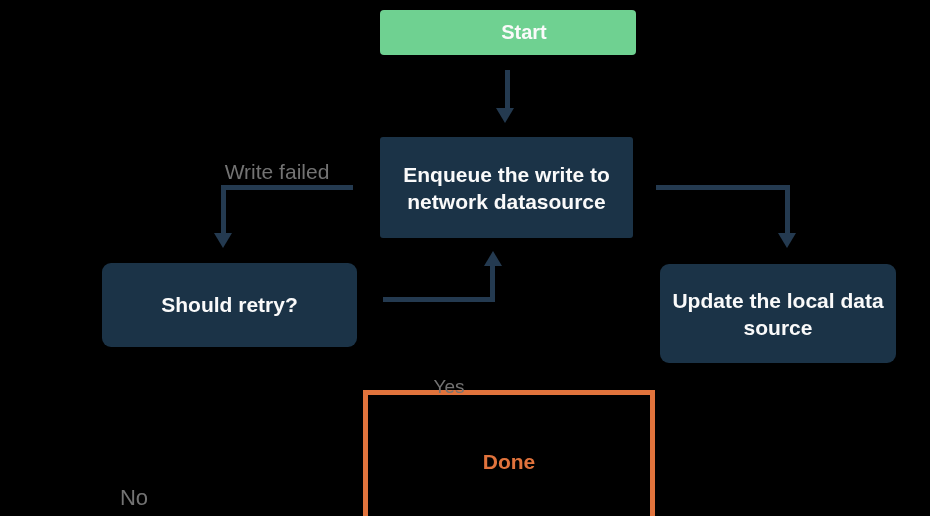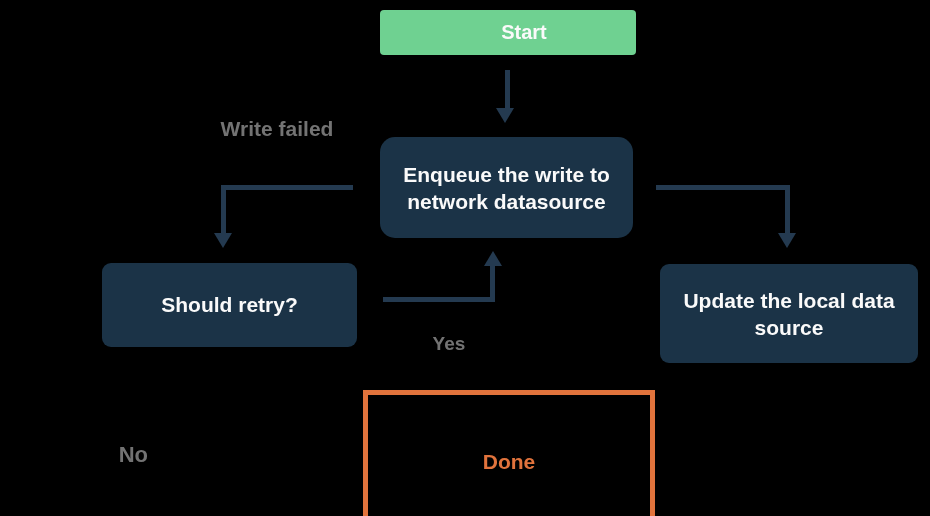--- a/index.html
+++ b/index.html
@@ -31,50 +31,50 @@
   .node-start{
     left:380px;top:10px;width:256px;height:45px;
     background:var(--node-green);
     border-radius:4px;
     font-size:20px;
     padding-left:32px;
   }
   .node-enqueue{
     left:380px;top:137px;width:253px;height:101px;
     background:var(--node-navy);
-    border-radius:15px;
+    border-radius:3px;
     font-size:21px;line-height:27px;
   }
   .node-enqueue .inner{width:232px;}
   .node-should-retry{
     left:102px;top:263px;width:255px;height:84px;
     background:var(--node-navy);
     border-radius:9px;
     font-size:21px;
   }
   .node-update{
-    left:660px;top:264px;width:258px;height:99px;
+    left:660px;top:264px;width:236px;height:99px;
     background:var(--node-navy);
     border-radius:9px;
     font-size:21px;line-height:27px;
   }
   .node-update .inner{width:232px;}
   .node-done{
     left:363px;top:390px;width:292px;height:144px;
     background:transparent;
     border:5px solid var(--accent-orange);
     color:var(--accent-orange);
     font-size:21px;
   }
   .edge-label{
     position:absolute;
     color:var(--label-gray);
-    font-weight:bold;
+    font-weight:normal;
     text-align:center;
-    font-size:21px;line-height:28px;
+    font-size:21px;line-height:28px;margin-top:43px;
   }
   .label-write-failed{left:217px;top:115px;width:120px;}
   .label-write-succeeded{left:690px;top:115px;width:132px;}
   .label-yes{left:421px;top:330px;width:56px;font-size:19px;}
   .label-no{left:104px;top:441px;width:44px;text-align:right;font-size:22px;}
   .line{position:absolute;background:var(--arrow);}
   .head{position:absolute;width:0;height:0;}
   .head-down{border-left:9px solid transparent;border-right:9px solid transparent;border-top:15px solid var(--arrow);}
   .head-up{border-left:9px solid transparent;border-right:9px solid transparent;border-bottom:15px solid var(--arrow);}
   

